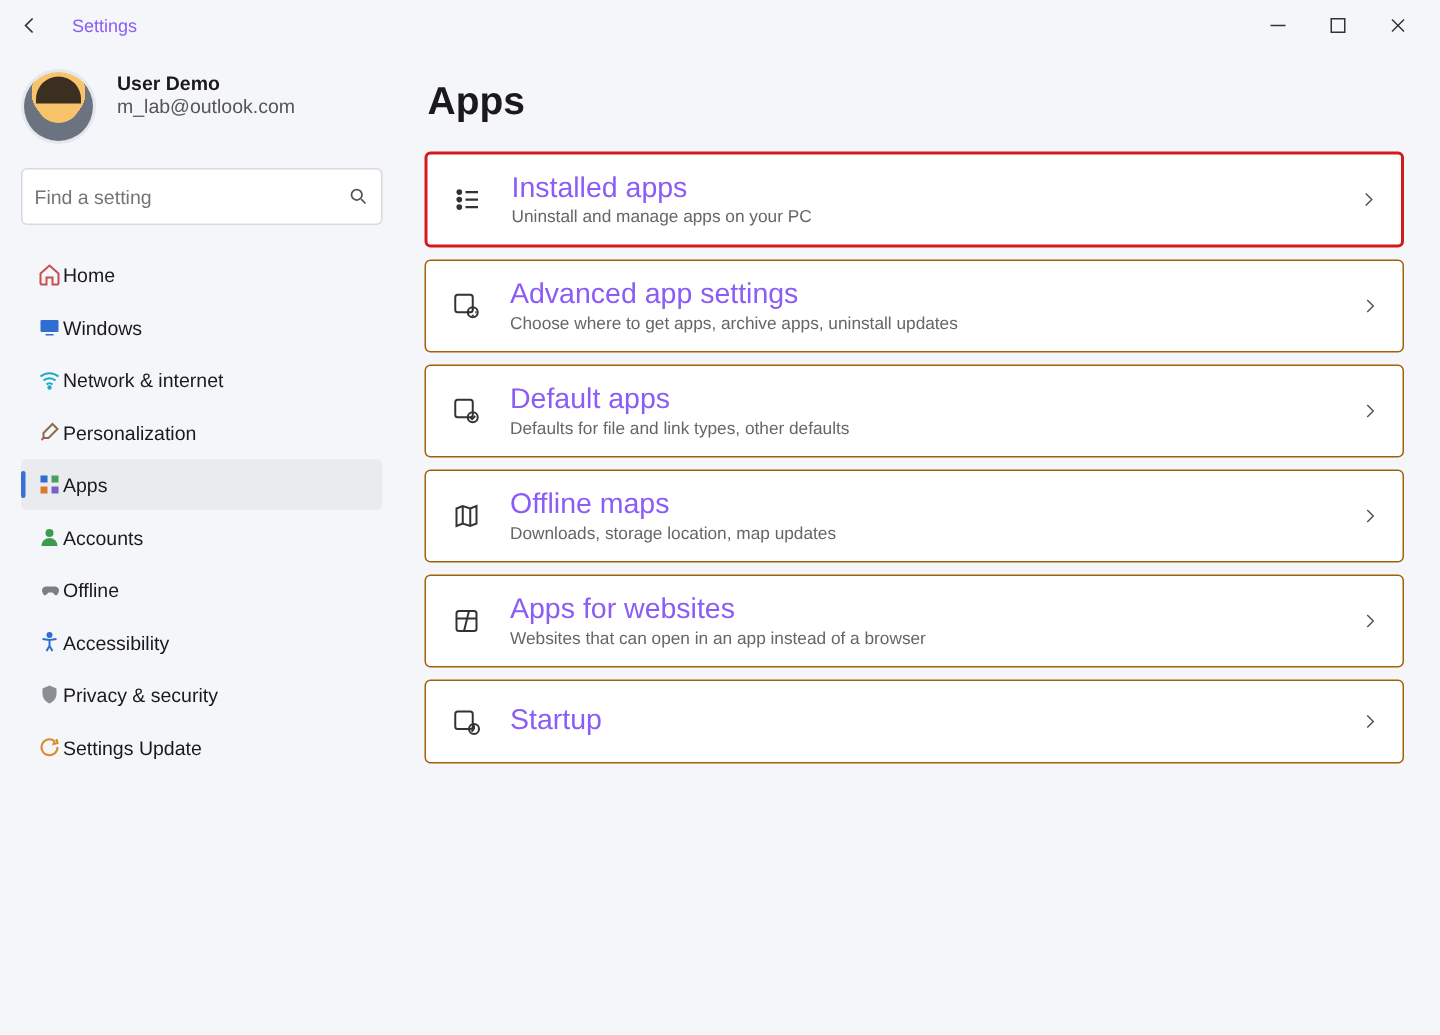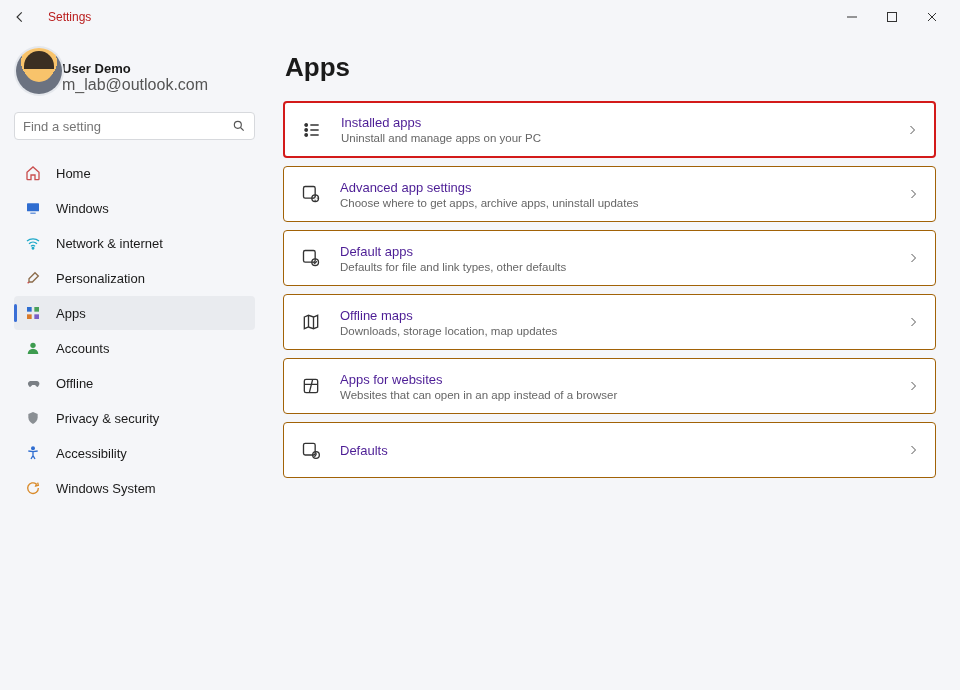--- a/index.html
+++ b/index.html
@@ -15,31 +15,31 @@
     height: 34px;
     display: flex;
     align-items: center;
     padding: 0 8px;
   }
   .titlebar .back {
     width: 24px; height: 24px;
     display: flex; align-items: center; justify-content: center;
     cursor: pointer;
   }
-  .titlebar .title { font-size: 12px; margin-left: 16px; color: #b91c1c; }
+  .titlebar .title { font-size: 12px; margin-left: 16px; color: #8b5cf6; }
   .winctrl { margin-left: auto; display: flex; }
   .winctrl div {
     width: 40px; height: 28px;
     display: flex; align-items: center; justify-content: center;
     cursor: pointer;
     font-size: 12px;
   }
   .layout { display: flex; height: calc(690px - 34px); }
   .sidebar { width: 265px; padding: 12px 10px 0 14px; }
-  .user { display: flex; align-items: flex-end; gap: 0; margin: 2px 0 18px 2px; }
+  .user { display: flex; align-items: flex-start; gap: 16px; margin: 2px 0 18px 2px; }
   .avatar {
     width: 46px; height: 46px; border-radius: 50%;
     background: radial-gradient(circle at 50% 30%, #f8c36b 0 18px, transparent 18px),
                 linear-gradient(#6b7280,#6b7280);
     position: relative;
     overflow: hidden;
     box-shadow: 0 0 0 2px #e4e7ec;
   }
   .avatar::before{
     content:"";
@@ -47,53 +47,53 @@
     width:30px; height:30px; border-radius:50%;
     background:#f8c36b;
   }
   .avatar::after{
     content:"";
     position:absolute; left:8px; top:3px;
     width:30px; height:18px; border-radius:15px 15px 0 0;
     background:#3b2f22;
   }
   .user .name { font-size: 13px; font-weight: 600; }
-  .user .email { font-size: 16px; color: #555; }
+  .user .email { font-size: 13px; color: #555; }
   .searchwrap {
     display: flex; align-items: center;
     background: #fff; border: 1px solid #d7d9dd; border-radius: 4px;
-    height: 28px; padding: 0 8px; margin-bottom: 16px;
+    height: 38px; padding: 0 8px; margin-bottom: 16px;
   }
   .searchwrap input {
     border: none; outline: none; flex: 1; font-size: 13px; background: transparent;
   }
   .searchwrap .sico { color:#555; }
   .nav { display:flex; flex-direction:column; gap:1px; }
   .nav-item {
-    display:flex; align-items:center; gap:14px;
+    display:flex; align-items:center; 
     height:34px; padding:0 10px; border-radius:4px;
     font-size:13px; cursor:pointer; position:relative;
   }
   .nav-item.selected { background:#e9ebef; }
   .nav-item.selected::before{
     content:""; position:absolute; left:0; top:8px; bottom:8px;
     width:3px; background:#3b6fd6; border-radius:2px;
   }
   .nico { width:18px; height:18px; display:flex; align-items:center; justify-content:center; }
   .content { flex:1; padding: 10px 24px 0 18px; }
   .page-title { font-size:26px; font-weight:700; margin: 8px 0 18px 2px; }
   .cards { display:flex; flex-direction:column; gap:8px; }
   .card {
     background:#fff; border:1px solid #a16207; border-radius:4px;
     display:flex; align-items:center;
     padding: 12px 16px; cursor:pointer; min-height:56px;
   }
   .card.highlight { border:2px solid #d31a1a; }
   .cico { width:22px; height:22px; margin-right:18px; color:#333; display:flex; align-items:center; justify-content:center;}
-  .card .txt .h { font-size:13px; color:#4c1d95; }
+  .card .txt .h { font-size:19px; color:#8b5cf6; }
   .card .txt .s { font-size:11.5px; color:#666; margin-top:2px; }
   .chev { margin-left:auto; color:#555; }
   svg { display:block; }
 </style>
 </head>
 <body>
 
 <div class="titlebar">
   <div class="back">
     <svg width="14" height="14" viewBox="0 0 24 24" fill="none" stroke="#333" stroke-width="2">
@@ -199,42 +199,42 @@
       <div class="nav-item">
         <span class="nico">
             <svg width="16" height="16" viewBox="0 0 24 24" fill="#7a7f85">
               <path d="M6 9h12a4 4 0 0 1 3 6l-1 2a2 2 0 0 1-3 0l-2-2h-4l-2 2a2 2 0 0 1-3 0l-1-2a4 4 0 0 1 3-6z"></path>
             </svg>
           </span>
         <span>Offline</span>
       </div>
       <div class="nav-item">
         <span class="nico">
-            <svg width="16" height="16" viewBox="0 0 24 24" fill="#8a8f94">
-              <path d="M12 3l7 3v5c0 5-3 8-7 10-4-2-7-5-7-10V6z"></path>
-            </svg>
-          </span>
-        <span>Privacy &amp; security</span>
-      </div>
-      <div class="nav-item">
-        <span class="nico">
             <svg width="16" height="16" viewBox="0 0 24 24" fill="none" stroke="#2f6dd0" stroke-width="2">
               <circle cx="12" cy="5" r="2" fill="#2f6dd0"></circle>
               <path d="M5 9l7 1 7-1M12 10v6M9 21l3-5 3 5"></path>
             </svg>
           </span>
         <span>Accessibility</span>
       </div>
       <div class="nav-item">
         <span class="nico">
+            <svg width="16" height="16" viewBox="0 0 24 24" fill="#8a8f94">
+              <path d="M12 3l7 3v5c0 5-3 8-7 10-4-2-7-5-7-10V6z"></path>
+            </svg>
+          </span>
+        <span>Privacy &amp; security</span>
+      </div>
+      <div class="nav-item">
+        <span class="nico">
             <svg width="16" height="16" viewBox="0 0 24 24" fill="none" stroke="#d98b2b" stroke-width="2">
               <path d="M20 12a8 8 0 1 1-3-6l-1 3 4-1-1-4"></path>
             </svg>
           </span>
-        <span>Windows System</span>
+        <span>Settings Update</span>
       </div>
     </nav>
   </aside>
 
   <main class="content">
     <h1 class="page-title">Apps</h1>
     <div class="cards">
 
       <div class="card highlight">
         <span class="cico">
@@ -333,21 +333,21 @@
 
       <div class="card">
         <span class="cico">
             <svg width="20" height="20" viewBox="0 0 24 24" fill="none" stroke="#333" stroke-width="1.6">
               <rect x="3" y="4" width="14" height="14" rx="2"></rect>
               <circle cx="18" cy="18" r="4"></circle>
               <path d="M18 15v3M16 20l2-2"></path>
             </svg>
           </span>
         <div class="txt">
-          <div class="h">Defaults</div>
+          <div class="h">Startup</div>
         </div>
         <span class="chev">
             <svg width="12" height="12" viewBox="0 0 24 24" fill="none" stroke="#555" stroke-width="2">
               <path d="M9 4l8 8-8 8"></path>
             </svg>
           </span>
       </div>
 
     </div>
   </main>

